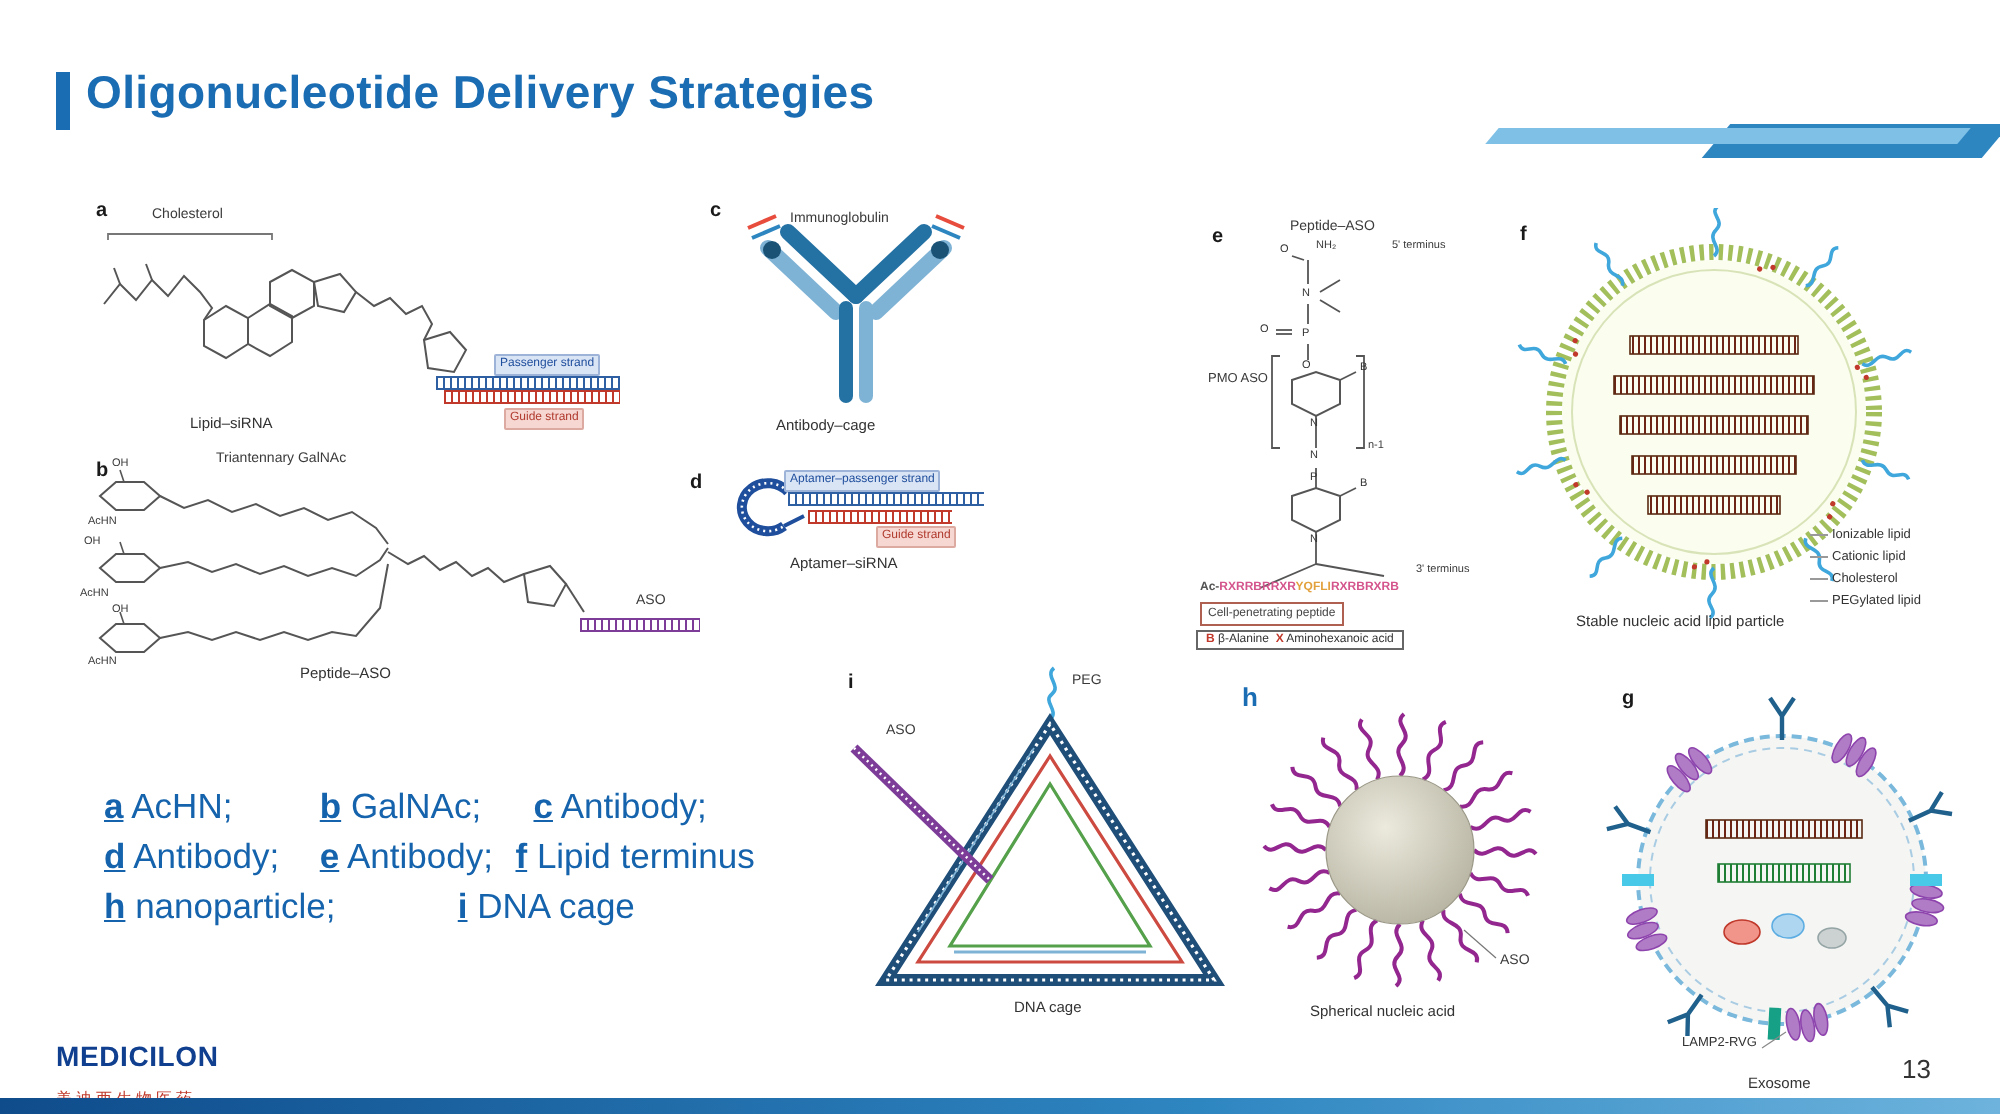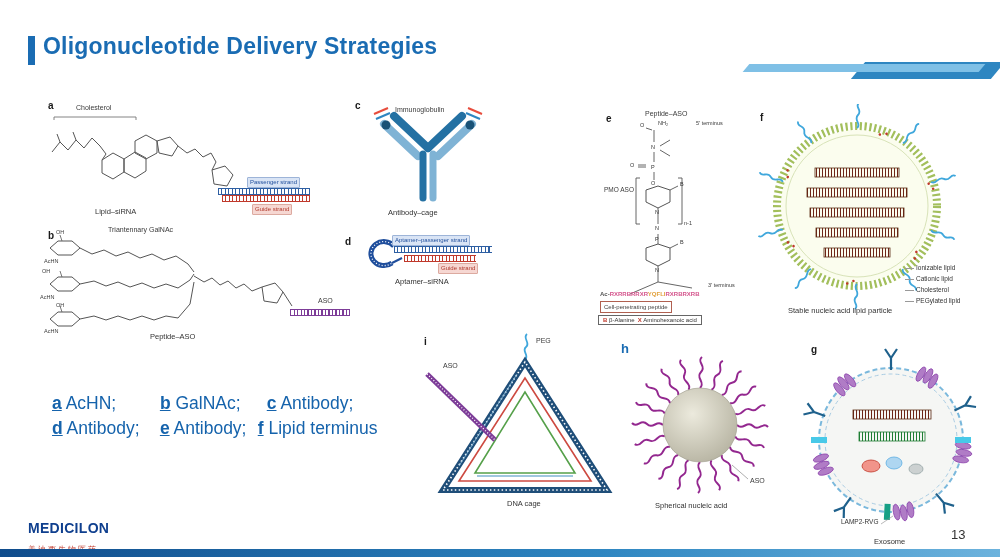--- a/index.html
+++ b/index.html
@@ -339,20 +339,24 @@
     <div class="legend-line">
       <span class="seg" style="min-width:103px"><span class="key">a</span><span> AcHN;</span></span>
       <span class="seg" style="min-width:102px"><span class="key">b</span><span> GalNAc;</span></span>
       <span class="seg"><span class="key">c</span><span> Antibody;</span></span>
     </div>
     <div class="legend-line">
       <span class="seg" style="min-width:103px"><span class="key">d</span><span> Antibody;</span></span>
       <span class="seg" style="min-width:93px"><span class="key">e</span><span> Antibody;</span></span>
       <span class="seg"><span class="key">f</span><span> Lipid terminus</span></span>
     </div>
+    <div class="legend-line">
+      <span class="seg" style="min-width:172px"><span class="key">h</span><span> nanoparticle;</span></span>
+      <span class="seg"><span class="key">i</span><span> DNA cage</span></span>
+    </div>
   </div>
 
   <div class="logo-name">MEDICILON</div>
   <div class="logo-sub">美迪西生物医药</div>
   <div class="page-num">13</div>
   <div class="bottom-bar"></div>
 
 </div>
 
 </body></html>

